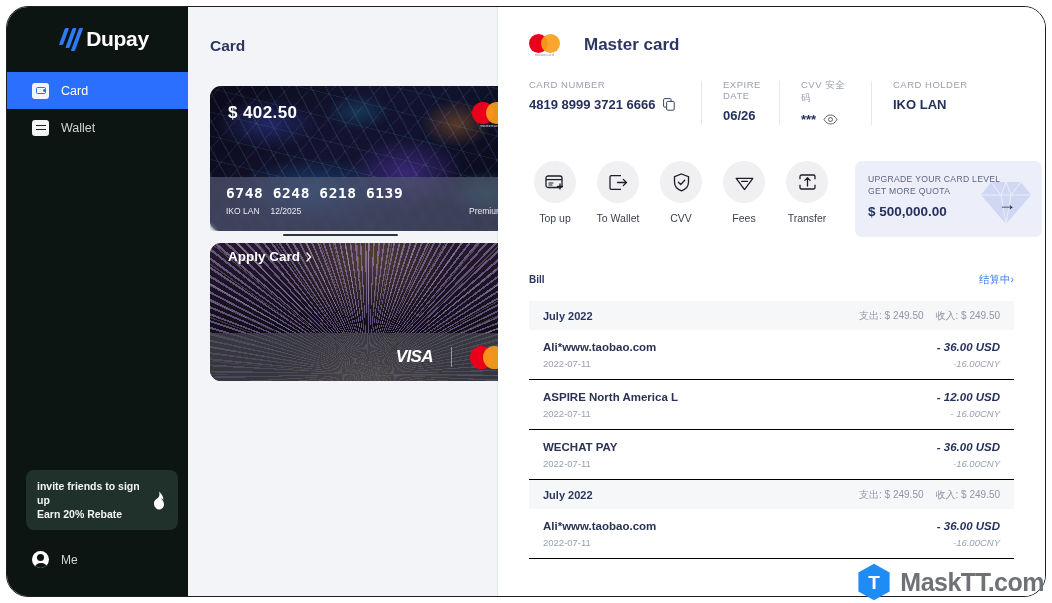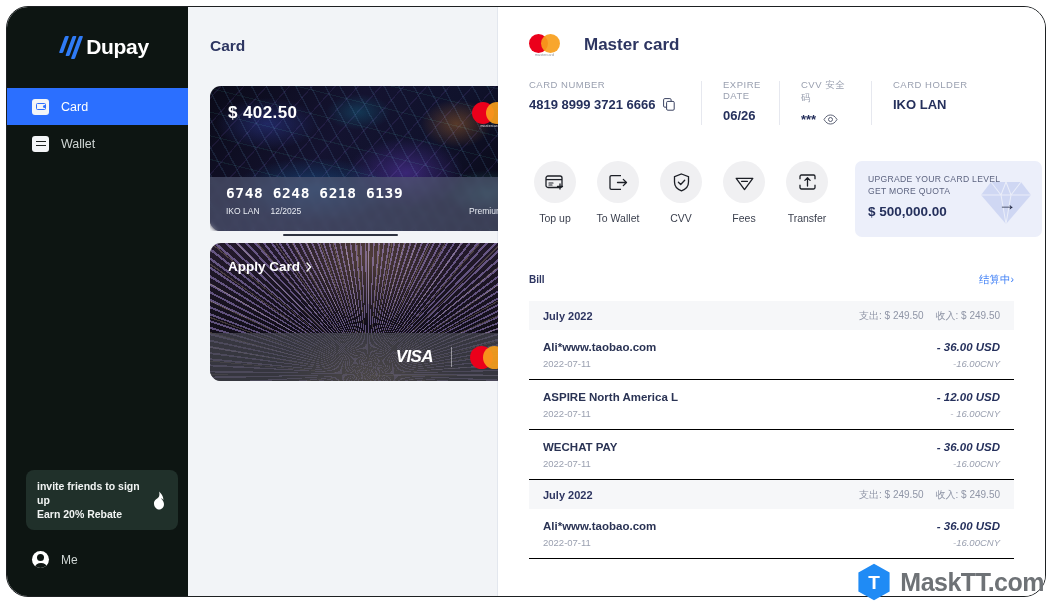--- a/index.html
+++ b/index.html
@@ -23,21 +23,21 @@
   
   .sidebar {
     width: 181px;
     background: #0d1512;
     display: flex;
     flex-direction: column;
     flex-shrink: 0;
     position: relative;
   }
   .brand {
-    height: 80px;
+    height: 64px;
     display: flex;
     align-items: center;
     justify-content: center;
     gap: 7px;
     padding-left: 16px;
   }
   .brand-slashes { display: flex; gap: 2.5px; }
   .brand-slashes i {
     display: block;
     width: 4px; height: 21px;
@@ -261,21 +261,21 @@
   .premium {
     margin-left: auto;
     color: #e9ecf3;
     font-size: 10px;
     display: flex;
     align-items: center;
     gap: 4px;
   }
   .apply-card {
     position: absolute;
-    left: 18px; top: 16px;
+    left: 18px; top: 6px;
     color: #ffffff;
     font-size: 13.5px;
     font-weight: bold;
     display: flex;
     align-items: center;
     gap: 6px;
   }
   .card-two-strip {
     position: absolute;
     left: 0; right: 0; bottom: 0;

